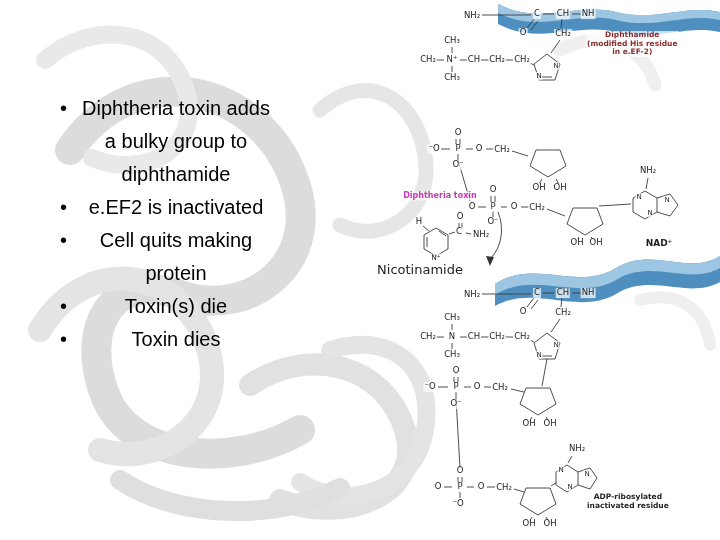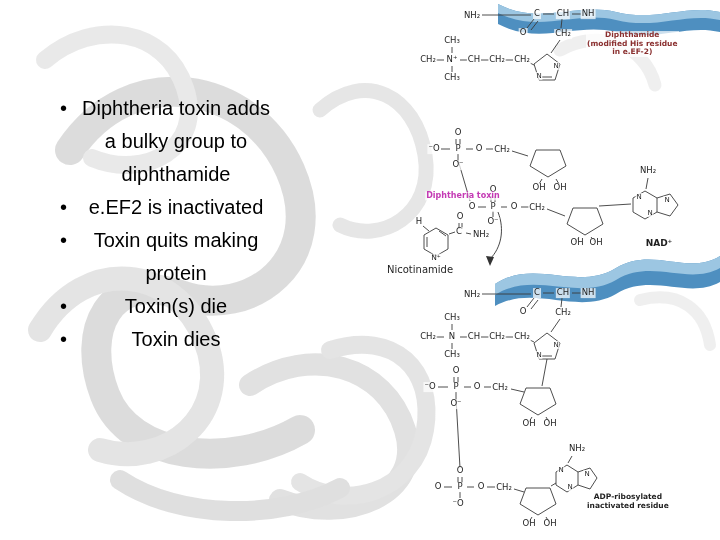--- a/index.html
+++ b/index.html
@@ -139,27 +139,27 @@
       <span class="chem-label" style="left: 667px; top: 200px; font-size: 7px;">N</span>
       <span class="chem-label" style="left: 472px; top: 207px;">O</span>
       <span class="chem-label" style="left: 493px; top: 207px;">P</span>
       <span class="chem-label" style="left: 493px; top: 190px;">O</span>
       <span class="chem-label" style="left: 493px; top: 222px;">O⁻</span>
       <span class="chem-label" style="left: 514px; top: 207px;">O</span>
       <span class="chem-label" style="left: 537px; top: 208px;">CH₂</span>
       <span class="chem-label" style="left: 577px; top: 243px;">OH</span>
       <span class="chem-label" style="left: 596px; top: 243px;">OH</span>
       <span class="chem-label" style="left: 659px; top: 243px; font-size: 9px; font-weight: bold;">NAD⁺</span>
-      <span class="chem-label" style="left: 463px; top: 196px; font-size: 8px; color: rgb(196, 58, 180); font-weight: bold;">Diphtheria toxin</span>
+      <span class="chem-label" style="left: 440px; top: 196px; font-size: 8px; color: rgb(196, 58, 180); font-weight: bold;">Diphtheria toxin</span>
       <span class="chem-label" style="left: 419px; top: 222px;">H</span>
       <span class="chem-label" style="left: 436px; top: 258px; font-size: 7.5px;">N⁺</span>
       <span class="chem-label" style="left: 459px; top: 232px;">C</span>
       <span class="chem-label" style="left: 460px; top: 217px;">O</span>
       <span class="chem-label" style="left: 481px; top: 235px;">NH₂</span>
-      <span class="chem-label" style="left: 420px; top: 270px; font-size: 10px;">Nicotinamide</span>
+      <span class="chem-label" style="left: 420px; top: 270px; font-size: 13px;">Nicotinamide</span>
       <span class="chem-label" style="left: 472px; top: 295px;">NH₂</span>
       <span class="chem-label" style="left: 537px; top: 293px;">C</span>
       <span class="chem-label" style="left: 563px; top: 293px;">CH</span>
       <span class="chem-label" style="left: 588px; top: 293px;">NH</span>
       <span class="chem-label" style="left: 523px; top: 312px;">O</span>
       <span class="chem-label" style="left: 563px; top: 313px;">CH₂</span>
       <span class="chem-label" style="left: 428px; top: 337px;">CH₂</span>
       <span class="chem-label" style="left: 452px; top: 337px;">N</span>
       <span class="chem-label" style="left: 474px; top: 337px;">CH</span>
       <span class="chem-label" style="left: 497px; top: 337px;">CH₂</span>
@@ -197,21 +197,21 @@
     <li>
       <span class="marker">•</span>
       <span class="btxt">Diphtheria toxin adds a bulky group to diphthamide</span>
     </li>
     <li>
       <span class="marker">•</span>
       <span class="btxt">e.EF2 is inactivated</span>
     </li>
     <li>
       <span class="marker">•</span>
-      <span class="btxt">Toxin quits making protein</span>
+      <span class="btxt">Cell quits making protein</span>
     </li>
     <li>
       <span class="marker">•</span>
       <span class="btxt">Toxin(s) die</span>
     </li>
     <li>
       <span class="marker">•</span>
       <span class="btxt">Toxin dies</span>
     </li>
   </ul>

